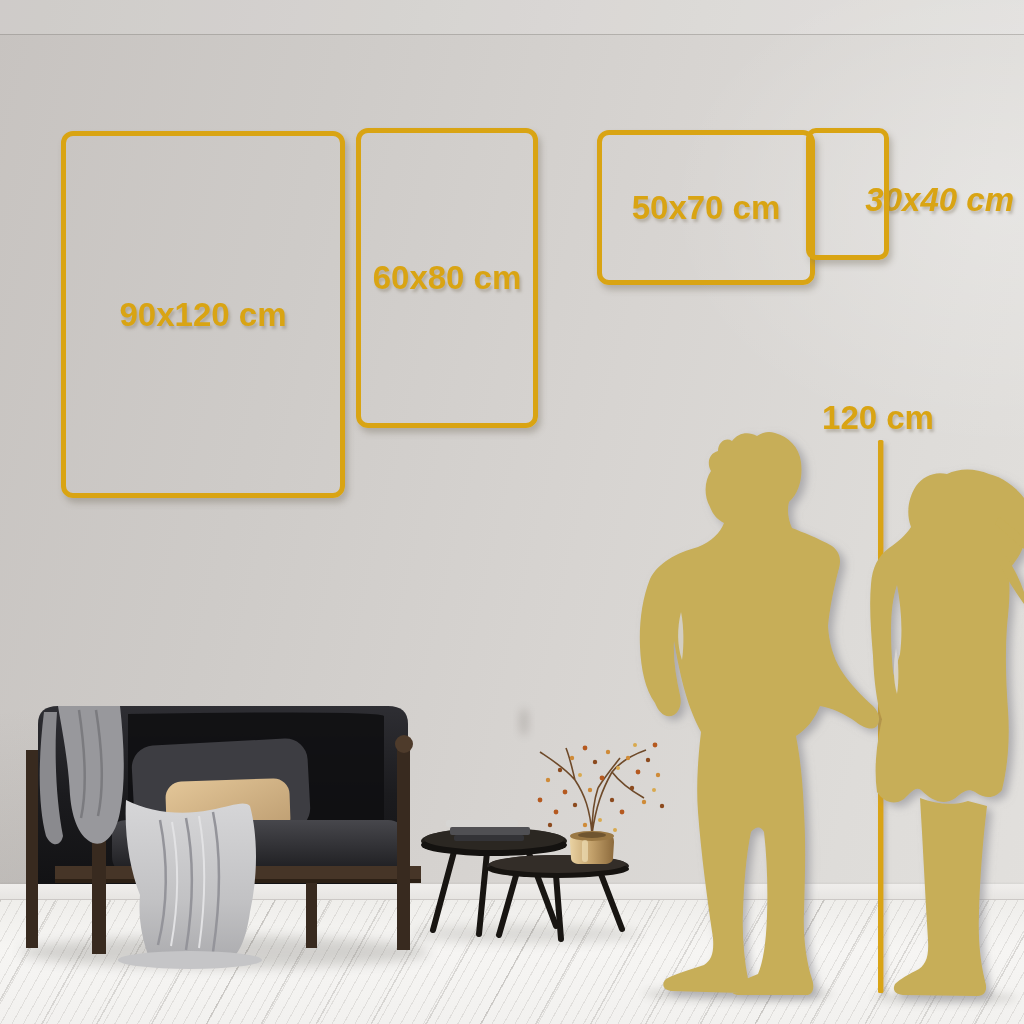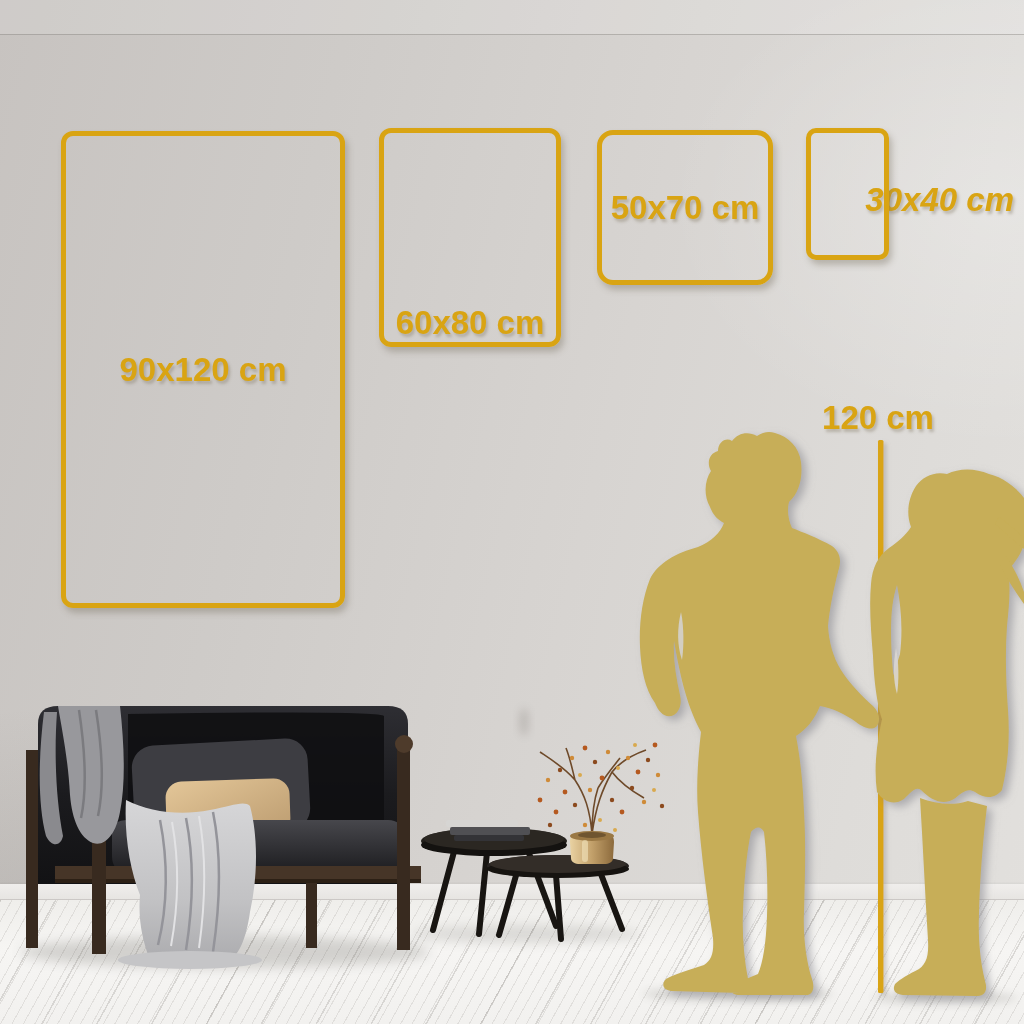--- a/index.html
+++ b/index.html
@@ -31,23 +31,23 @@
       repeating-linear-gradient(119deg, rgba(120,114,108,.15) 0 1px, transparent 1px 10px),
       repeating-linear-gradient(119deg, rgba(105,100,94,.20) 0 1.5px, transparent 1.5px 48px),
       linear-gradient(180deg,#efeeeb 0%,#f6f5f3 40%,#f2f1ef 100%);}
   
   .size-frame{position:absolute;box-sizing:border-box;border:5px solid var(--gold);
     border-radius:12px;z-index:4;
     box-shadow:3px 5px 6px rgba(118,110,95,.38);
     display:flex;align-items:center;justify-content:center;}
   .gold-label{color:var(--gold);font-weight:bold;font-size:33px;letter-spacing:0;
     white-space:nowrap;text-shadow:2px 3px 3px rgba(125,115,95,.38);}
-  .f-90{left:61px;top:131px;width:284px;height:477px;}
-  .f-60{left:379px;top:128px;width:182px;height:219px;align-items:flex-end;}
-  .f-50{left:597px;top:130px;width:176px;height:155px;border-radius:16px;}
+  .f-90{left:61px;top:131px;width:284px;height:367px;}
+  .f-60{left:356px;top:128px;width:182px;height:300px;}
+  .f-50{left:597px;top:130px;width:218px;height:155px;}
   .g-30{position:absolute;left:810px;top:128px;width:204px;z-index:4;
     display:flex;flex-direction:row;align-items:center;font-style:italic;}
   .f-30{position:relative;width:97px;height:132px;box-sizing:border-box;
     border:5px solid var(--gold);border-radius:10px;
     box-shadow:3px 5px 6px rgba(118,110,95,.38);margin-left:-4px;}
   .g-30 .gold-label{margin-top:12px;margin-left:-24px;}
   
   .height-label{position:absolute;left:812px;top:399px;width:132px;z-index:4;
     text-align:center;}
   

